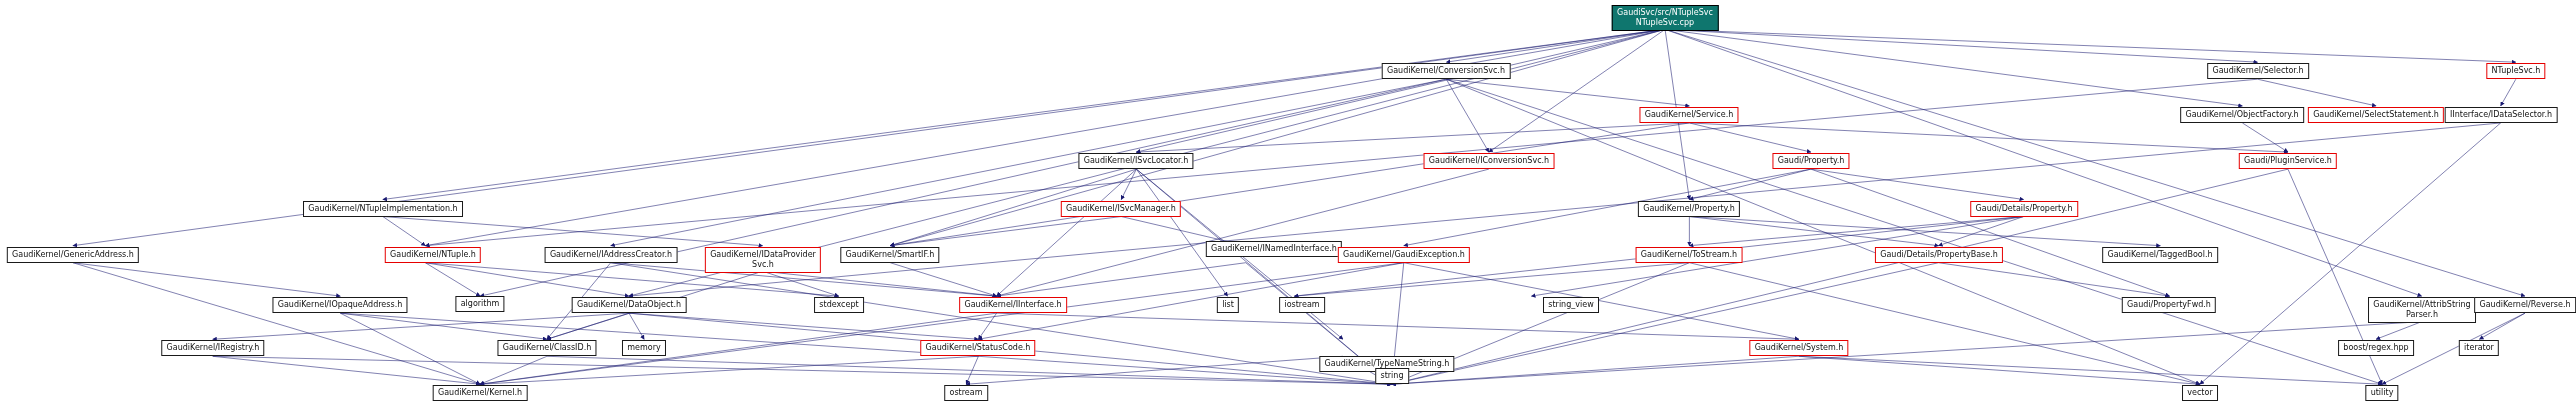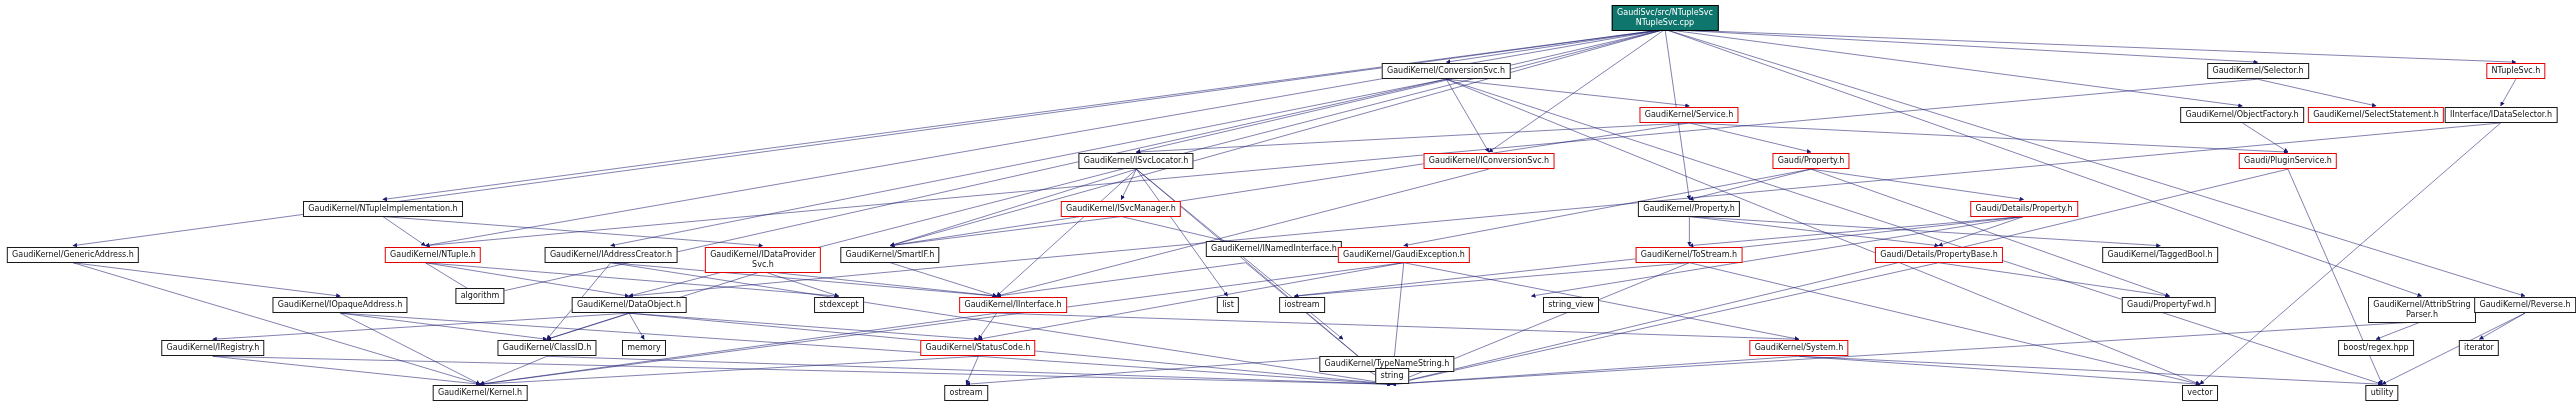--- a/index.html
+++ b/index.html
@@ -168,21 +168,21 @@
     <div class="node" style="left: 611px; top: 247px; min-height: 16px;">GaudiKernel/IAddressCreator.h</div>
     <div class="node red" style="left: 763px; top: 247px; min-height: 24px;">GaudiKernel/IDataProvider
 Svc.h</div>
     <div class="node" style="left: 890px; top: 247px; min-height: 16px;">GaudiKernel/SmartIF.h</div>
     <div class="node" style="left: 1246px; top: 241px; min-height: 16px; margin-left: 28px;">GaudiKernel/INamedInterface.h</div>
     <div class="node red" style="left: 1404px; top: 247px; min-height: 16px;">GaudiKernel/GaudiException.h</div>
     <div class="node red" style="left: 1689px; top: 247px; min-height: 16px;">GaudiKernel/ToStream.h</div>
     <div class="node red" style="left: 1939px; top: 247px; min-height: 16px;">Gaudi/Details/PropertyBase.h</div>
     <div class="node" style="left: 2160px; top: 247px; min-height: 16px;">GaudiKernel/TaggedBool.h</div>
     <div class="node" style="left: 340px; top: 297px; min-height: 16px;">GaudiKernel/IOpaqueAddress.h</div>
-    <div class="node" style="left: 480px; top: 288px; min-height: 16px;">algorithm</div>
+    <div class="node" style="left: 480px; top: 296px; min-height: 16px;">algorithm</div>
     <div class="node" style="left: 629px; top: 297px; min-height: 16px;">GaudiKernel/DataObject.h</div>
     <div class="node" style="left: 839px; top: 297px; min-height: 16px;">stdexcept</div>
     <div class="node red" style="left: 997px; top: 297px; min-height: 16px; margin-left: 16px;">GaudiKernel/IInterface.h</div>
     <div class="node" style="left: 1228px; top: 297px; min-height: 16px;">list</div>
     <div class="node" style="left: 1294px; top: 297px; min-height: 16px; margin-left: 8px;">iostream</div>
     <div class="node" style="left: 1531px; top: 297px; min-height: 16px; margin-left: 40px;">string_view</div>
     <div class="node" style="left: 2169px; top: 297px; min-height: 16px;">Gaudi/PropertyFwd.h</div>
     <div class="node" style="left: 2422px; top: 297px; min-height: 24px;">GaudiKernel/AttribString
 Parser.h</div>
     <div class="node" style="left: 2525px; top: 297px; min-height: 16px;">GaudiKernel/Reverse.h</div>

